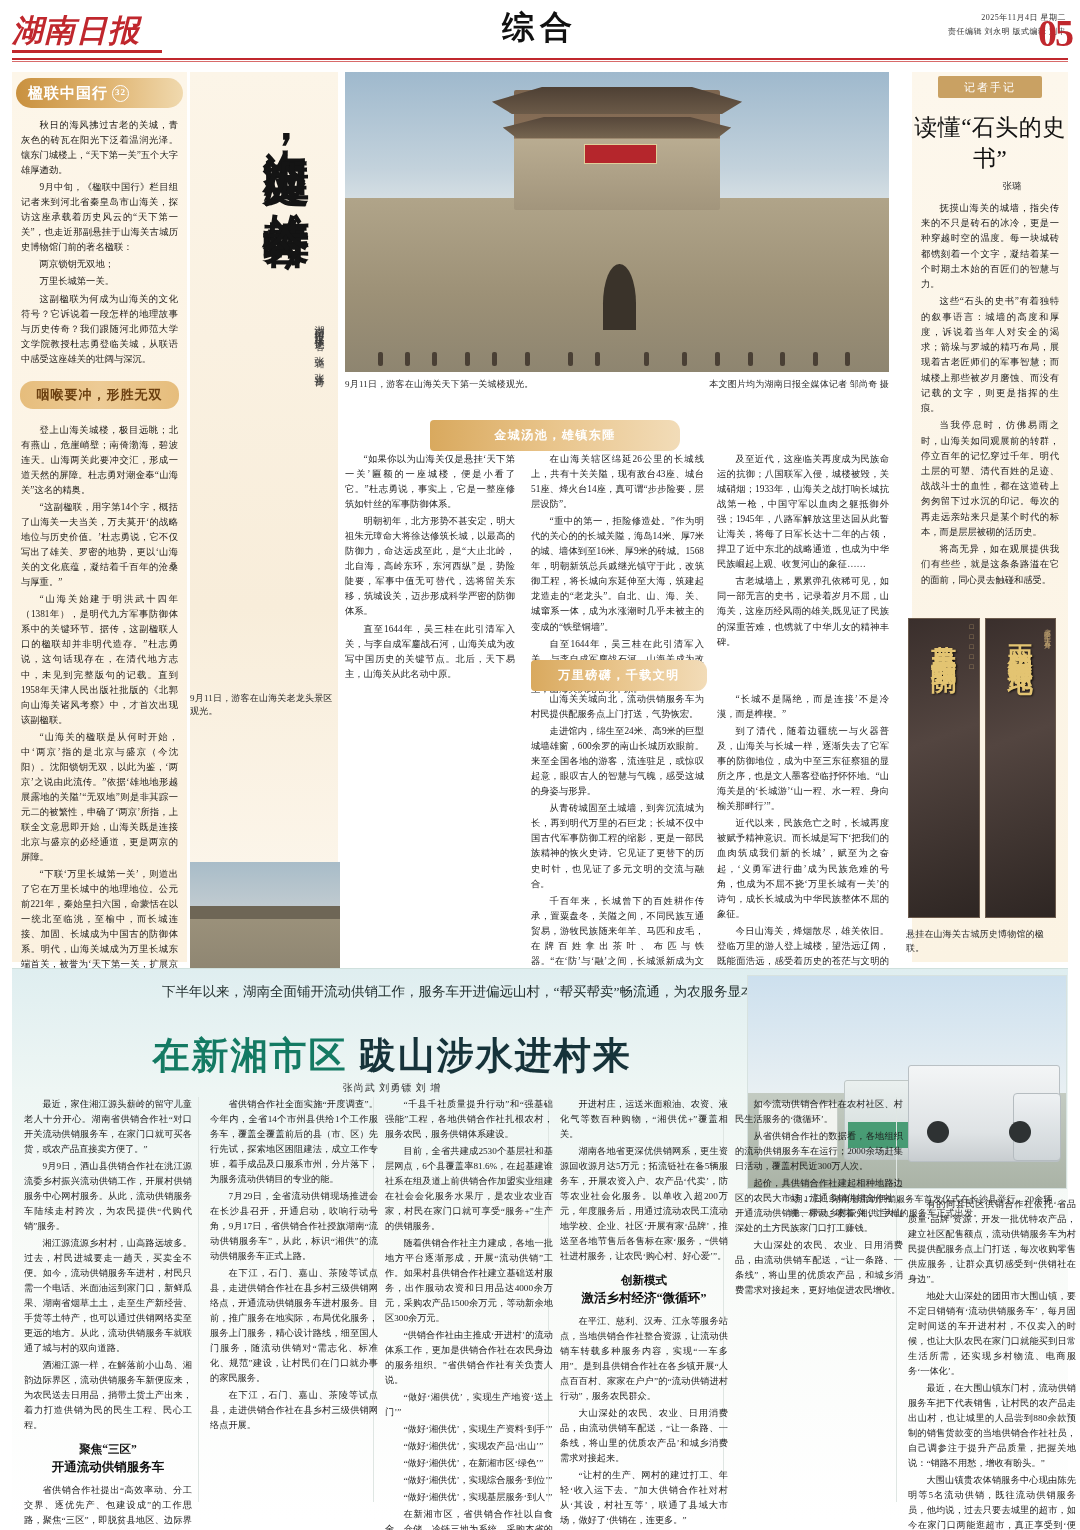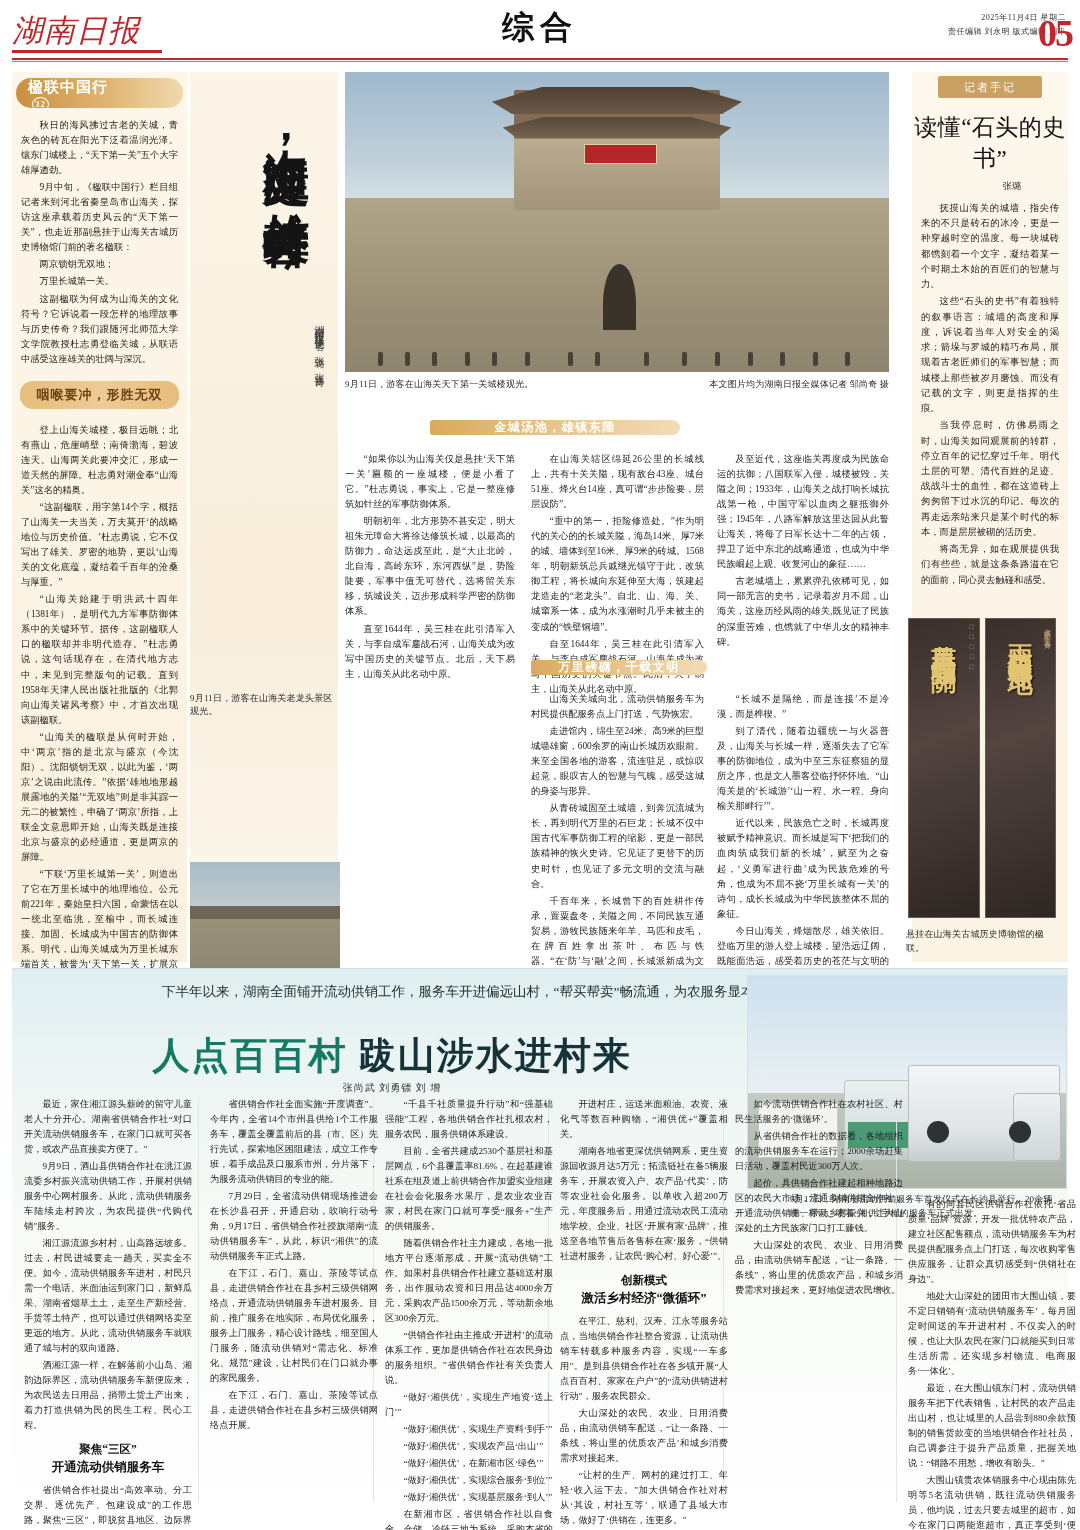--- a/index.html
+++ b/index.html
@@ -11,21 +11,21 @@
     color:#1a1a1a;
     overflow:hidden;
     position:relative;
   }
   .page{position:relative;width:1080px;height:1530px;}
 
   
   .masthead{position:absolute;left:0;top:0;width:1080px;height:62px;}
   .logo{
     position:absolute;left:12px;top:8px;width:160px;height:44px;
-    color:#c0272d;font-size:31px;font-weight:normal;letter-spacing:1px;
+    color:#c0272d;font-size:31px;font-weight:bold;letter-spacing:1px;
     font-family:"DejaVu Serif",serif;
     font-style:italic;
     line-height:44px;
     white-space:nowrap;
   }
   .logo-underline{position:absolute;left:12px;top:50px;width:150px;height:3px;background:#c0272d;}
   .section-title{
     position:absolute;left:0;top:6px;width:1080px;text-align:center;
     font-size:32px;font-weight:bold;letter-spacing:6px;color:#111;
   }
@@ -46,23 +46,22 @@
   .col-left{
     position:absolute;left:0;top:0;width:175px;height:890px;
     background:linear-gradient(180deg,#fdf6e9 0%,#fbf1e0 100%);
     padding:0;box-sizing:border-box;
   }
   .ribbon{
     position:relative;margin:6px 4px 10px 4px;height:30px;
     background:linear-gradient(90deg,#c9913f 0%,#e0b572 55%,#f0d9ae 100%);
     border-radius:15px;
     color:#fff;font-size:15px;font-weight:bold;
-    display:flex;align-items:flex-start;padding-left:12px;letter-spacing:1px;
+    display:flex;align-items:center;padding-left:12px;letter-spacing:1px;
     box-sizing:border-box;
-    flex-direction:column;
   }
   .ribbon .circnum{
     display:inline-block;margin-left:4px;border:1.5px solid #fff;border-radius:50%;
     width:15px;height:15px;line-height:13px;text-align:center;font-size:9px;
   }
   .subhead-pill{
     margin:14px 8px;height:28px;border-radius:13px;
     background:linear-gradient(90deg,#e6bd7c 0%,#edcb95 50%,#e6bd7c 100%);
     color:#6b3f10;font-size:13px;font-weight:bold;
     display:flex;align-items:center;justify-content:center;letter-spacing:1px;
@@ -124,21 +123,21 @@
     position:absolute;left:47.5%;top:64%;width:6%;height:22%;
     background:#3a332a;border-radius:50% 50% 0 0 / 60% 60% 0 0;
   }
   .pm-people{position:absolute;bottom:2%;left:0;width:100%;height:11%;}
   .pm-people i{position:absolute;bottom:0;width:5px;height:14px;background:#4a4035;border-radius:2px;}
   .cap{
     position:absolute;font-size:9px;color:#2b2b2b;letter-spacing:.2px;
   }
   .cap-main{left:333px;top:306px;width:544px;display:flex;justify-content:space-between;}
   .sec-pill{
-    position:absolute;height:15px;border-radius:4px 11px 11px 4px;
+    position:absolute;height:31px;border-radius:4px 11px 11px 4px;
     background:linear-gradient(90deg,#d9a95e 0%,#e9c58c 50%,#f2dcb8 100%);
     color:#fff;font-size:12px;font-weight:bold;letter-spacing:1.5px;
     display:flex;align-items:center;justify-content:center;
   }
   .body-col{
     position:absolute;font-size:9.3px;line-height:1.62;text-align:justify;color:#1d1d1d;
   }
   .body-col p{margin:0 0 2px 0;text-indent:2em;}
   .photo-wall{
     position:absolute;left:178px;top:790px;width:150px;height:145px;
@@ -324,21 +323,21 @@
       <p>“如果你以为山海关仅是悬挂‘天下第一关’匾额的一座城楼，便是小看了它。”杜志勇说，事实上，它是一整座修筑如针丝的军事防御体系。</p>
       <p>明朝初年，北方形势不甚安定，明大祖朱元璋命大将徐达修筑长城，以最高的防御力，命达远戍至此，是“大止北岭，北自海，高岭东环，东河西纵”是，势险陡要，军事中值无可替代，选将留关东移，筑城设关，迈步形成科学严密的防御体系。</p>
       <p>直至1644年，吴三桂在此引清军入关，与李自成军鏖战石河，山海关成为改写中国历史的关键节点。北后，天下易主，山海关从此名动中原。</p>
     </div>
     <div class="body-col" style="left:519px;top:380px;width:173px;height:235px;">
       <p>在山海关辖区绵延26公里的长城线上，共有十关关隘，现有敌台43座、城台51座、烽火台14座，真可谓“步步险要，层层设防”。</p>
       <p>“重中的第一，拒险修造处。”作为明代的关心的的长城关隘，海岛14米、厚7米的城、墙体到至16米、厚9米的砖城。1568年，明朝新筑总兵戚继光镇守于此，改筑御工程，将长城向东延伸至大海，筑建起龙造走的“老龙头”。自北、山、海、关、城窜系一体，成为水涨潮时几乎未被主的变成的“铁壁铜墙”。</p>
       <p>自至1644年，吴三桂在此引清军入关，与李自成军鏖战石河，山海关成为改写中国历史的关键节点。此后，天下易主，山海关从此名动中原。</p>
     </div>
     <div class="body-col" style="left:705px;top:380px;width:172px;height:500px;">
-      <p>及至近代，这座临关再度成为民族命运的抗御；八国联军入侵，城楼被毁，关隘之间；1933年，山海关之战打响长城抗战第一枪，中国守军以血肉之躯抵御外强；1945年，八路军解放这里达回从此誓让海关，将每了日军长达十二年的占领，捍卫了近中东北的战略通道，也成为中华民族崛起上观、收复河山的象征……</p>
+      <p>及至近代，这座临关再度成为民族命运的抗御；八国联军入侵，城楼被毁，关城硝烟；1933年，山海关之战打响长城抗战第一枪，中国守军以血肉之躯抵御外强；1945年，八路军解放这里达回从此誓让海关，将每了日军长达十二年的占领，捍卫了近中东北的战略通道，也成为中华民族崛起上观、收复河山的象征……</p>
       <p>古老城墙上，累累弹孔依稀可见，如同一部无言的史书，记录着岁月不屈，山海关，这座历经风雨的雄关,既见证了民族的深重苦难，也镌就了中华儿女的精神丰碑。</p>
     </div>
 
     <div class="sec-pill" style="left:519px;top:588px;width:176px;">万里磅礴，千载文明</div>
 
     <div class="body-col" style="left:519px;top:620px;width:173px;height:260px;">
       <p>山海关关城向北，流动供销服务车为村民提供配服务点上门打送，气势恢宏。</p>
       <p>走进馆内，绵生至24米、高9米的巨型城墙雄窗，600余罗的南山长城历欢眼前。来至全国各地的游客，流连驻足，或惊叹起意，眼叹古人的智慧与气魄，感受这城的身姿与形异。</p>
       <p>从青砖城固至土城墙，到奔沉流城为长，再到明代万里的石巨龙；长城不仅中国古代军事防御工程的缩影，更是一部民族精神的恢火史诗。它见证了更替下的历史时针，也见证了多元文明的交流与融合。</p>
       <p>千百年来，长城曾下的百姓耕作传承，置粟盘冬，关隘之间，不同民族互通贸易，游牧民族随来年羊、马匹和皮毛，在牌百姓拿出茶叶、布匹与铁器。“在‘防’与‘融’之间，长城派新成为文明对话的通道。”杜志勇正历教授所言：</p>
@@ -381,21 +380,21 @@
       <div class="big">兩京鎖鑰無雙地</div>
     </div>
   </div>
   <div class="cap cap-couplet">悬挂在山海关古城历史博物馆的楹联。</div>
 
   <div class="bottom">
 
     <div class="shoulder">下半年以来，湖南全面铺开流动供销工作，服务车开进偏远山村，“帮买帮卖”畅流通，为农服务显本色——</div>
 
     <div class="bt-title">
-      <span class="g">人点百百村</span>
+      <span class="g">在新湘市区</span>
       <span class="d">跋山涉水进村来</span>
     </div>
     <div class="bt-byline">张尚武  刘勇镖  刘  增</div>
 
     <div class="truck-photo">
       <div class="tp-sky"></div>
       <div class="tp-ground"></div>
       <div class="tp-board"></div>
       <div class="tp-truck2"></div>
       <div class="tp-banner"></div>

